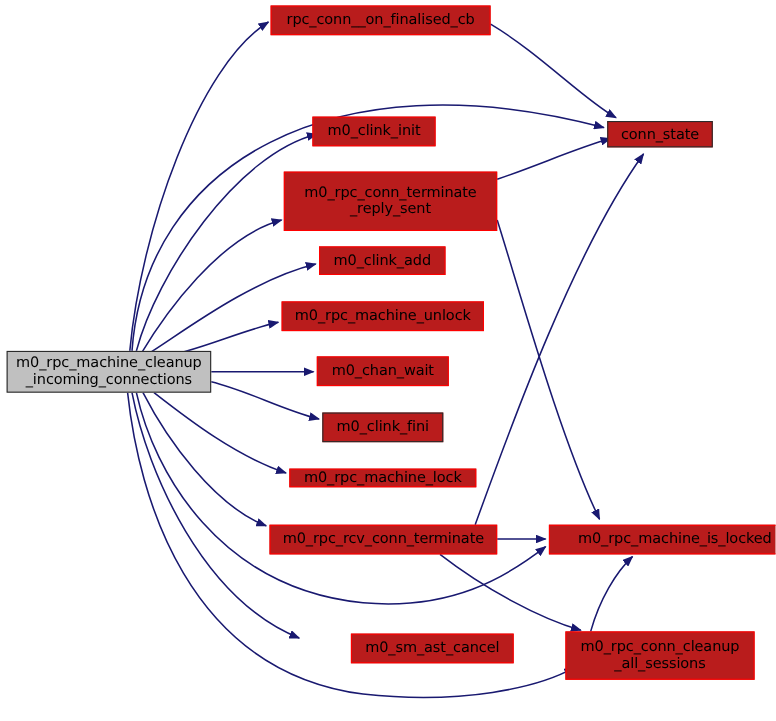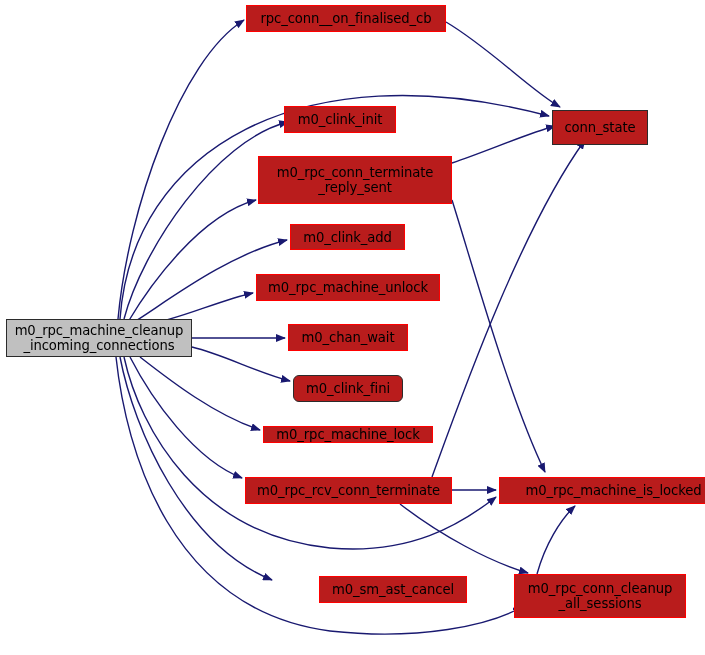--- a/index.html
+++ b/index.html
@@ -67,34 +67,34 @@
       <path d="M400,504 C440,535 490,562 528,573"></path>
       <path d="M537,574 C545,545 560,520 575,506"></path>
     </g>
   </svg>
 
   <div class="node root" style="left:6px;top:319px;width:186px;height:38px;">m0_rpc_machine_cleanup
 _incoming_connections</div>
 
   <div class="node" style="left:246px;top:5px;width:200px;height:27px;">rpc_conn__on_finalised_cb</div>
 
-  <div class="node black" style="left:552px;top:110px;width:96px;height:35px;">conn_state</div>
+  <div class="node black" style="left:552px;top:110px;width:96px;height:24px;">conn_state</div>
 
   <div class="node" style="left:284px;top:106px;width:112px;height:27px;">m0_clink_init</div>
 
-  <div class="node" style="left:258px;top:156px;width:194px;height:48px;">m0_rpc_conn_terminate
+  <div class="node" style="left:258px;top:156px;width:194px;height:54px;">m0_rpc_conn_terminate
 _reply_sent</div>
 
   <div class="node" style="left:290px;top:224px;width:115px;height:26px;">m0_clink_add</div>
 
   <div class="node" style="left:256px;top:274px;width:184px;height:27px;">m0_rpc_machine_unlock</div>
 
   <div class="node" style="left:288px;top:324px;width:120px;height:27px;">m0_chan_wait</div>
 
-  <div class="node black" style="left:293px;top:375px;width:110px;height:27px;border-radius:6px;">m0_clink_fini</div>
+  <div class="node black" style="left:293px;top:375px;width:110px;height:27px;">m0_clink_fini</div>
 
   <div class="node" style="left:263px;top:426px;width:170px;height:17px;">m0_rpc_machine_lock</div>
 
   <div class="node" style="left:245px;top:477px;width:207px;height:27px;">m0_rpc_rcv_conn_terminate</div>
 
   <div class="node" style="left:499px;top:477px;width:229px;height:27px;">m0_rpc_machine_is_locked</div>
 
   <div class="node" style="left:275px;top:576px;width:148px;height:27px;margin-left:44px;">m0_sm_ast_cancel</div>
 
   <div class="node" style="left:514px;top:574px;width:172px;height:44px;">m0_rpc_conn_cleanup

